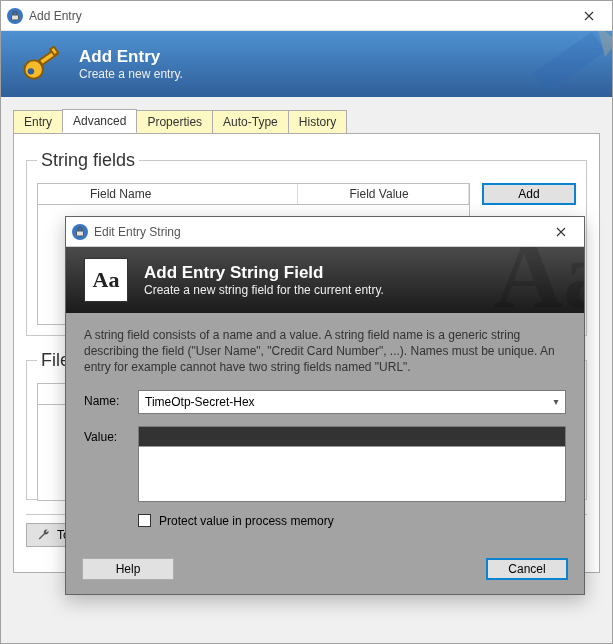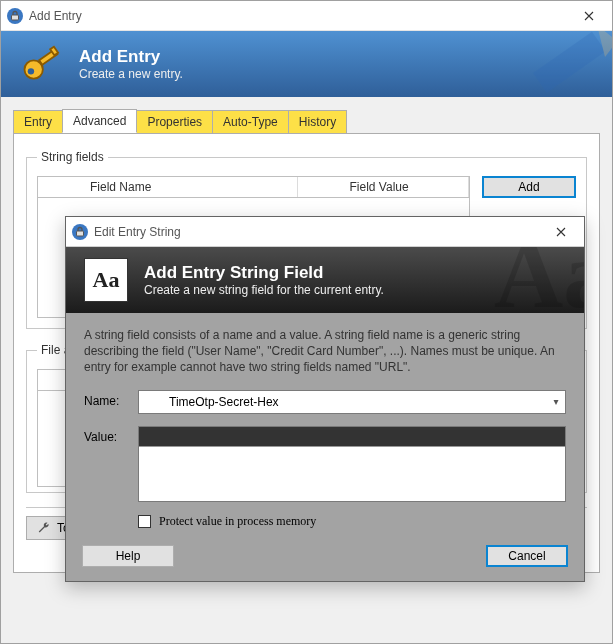--- a/index.html
+++ b/index.html
@@ -59,21 +59,21 @@
     padding:8px 12px 12px 12px;
     background:#f0f0f0;
   }
 
   
   .tabs { display:flex; align-items:flex-end; height:24px; margin-top:4px; }
   .tab {
     padding:4px 10px 4px 10px;
     border:1px solid #adadad;
     border-bottom:none;
-    background:#fde047;
+    background:#fef9c3;
     margin-right:-1px;
     font-size:12px;
     color:#333;
     position:relative;
   }
   .tab.active {
     background:#fff;
     border-bottom:1px solid #fff;
     top:0;
     z-index:2;
@@ -85,21 +85,21 @@
     min-height:440px;
     position:relative;
   }
 
   fieldset.group {
     border:1px solid #c8c8c8;
     margin:6px 0 14px 0;
     padding:12px 10px 10px 10px;
   }
   fieldset.group > legend {
-    font-size:12px; padding:0 4px; color:#333;
+    font-size:18px; padding:0 4px; color:#333;
   }
 
   .list-head {
     display:flex;
     border:1px solid #bfbfbf;
     background:#fff;
     height:22px;
   }
   .list-head .col {
     padding:3px 8px;
@@ -157,40 +157,40 @@
   .modal .body { padding:14px 18px 6px 18px; }
   .modal .desc { color:#333; font-size:12px; line-height:1.35; margin-bottom:14px; }
   .form-row { display:flex; align-items:flex-start; margin-bottom:12px; }
   .form-row label { width:54px; padding-top:4px; }
   .combo {
     flex:1; height:24px;
     border:1px solid #7a7a7a;
     display:flex; align-items:center;
     background:#fff;
   }
-  .combo .text { flex:1; padding:0 6px; font-size:12px;margin-left:24px; }
+  .combo .text { flex:1; padding:0 6px; font-size:12px; }
   .combo .caret {
     width:18px; text-align:center; color:#555; font-size:10px;
   }
   .val-box {
     flex:1;
     border:1px solid #7a7a7a;
     background:#fff;
     padding:0;
   }
   .val-mask {
     height:20px;
     margin:0;
     background:#333;
     width:100%;
     border-bottom:1px solid #999;
   }
   .val-area { height:54px; }
 
-  .check-row { display:flex; align-items:center; gap:8px; margin:2px 0 0 54px;font-family:Liberation Serif, serif; }
+  .check-row { display:flex; align-items:center; gap:8px; margin:2px 0 14px 54px; }
   .chk {
     width:13px; height:13px; border:1px solid #333; background:#fff;
   }
 
   .modal .footer {
     display:flex; gap:8px;
     padding:10px 16px 14px 16px;
   }
   .modal .footer .spacer { flex:1; }
 

